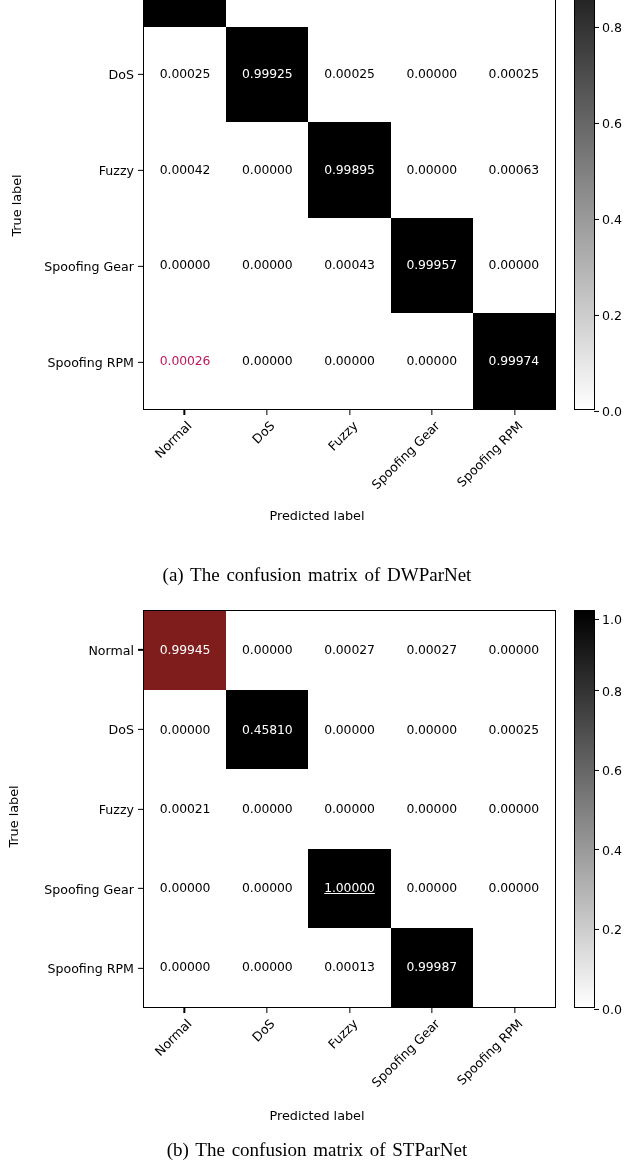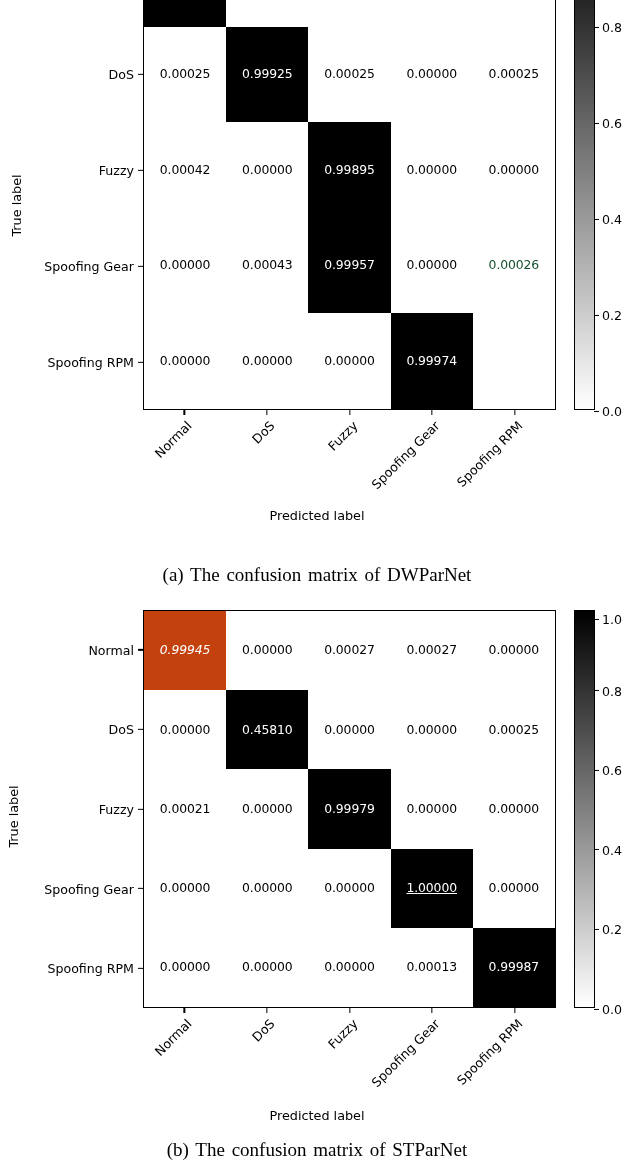--- a/index.html
+++ b/index.html
@@ -172,26 +172,27 @@
         <div class="cell" style="background: rgb(255, 255, 255); color: rgb(0, 0, 0);">0.00027</div>
         <div class="cell" style="background: rgb(255, 255, 255); color: rgb(0, 0, 0);">0.00025</div>
         <div class="cell" style="background: rgb(0, 0, 0); color: rgb(255, 255, 255); text-align: center;">0.99925</div>
         <div class="cell" style="background: rgb(255, 255, 255); color: rgb(0, 0, 0);">0.00025</div>
         <div class="cell" style="background: rgb(255, 255, 255); color: rgb(0, 0, 0);">0.00000</div>
         <div class="cell" style="background: rgb(255, 255, 255); color: rgb(0, 0, 0);">0.00025</div>
         <div class="cell" style="background: rgb(255, 255, 255); color: rgb(0, 0, 0);">0.00042</div>
         <div class="cell" style="background: rgb(255, 255, 255); color: rgb(0, 0, 0);">0.00000</div>
         <div class="cell" style="background: rgb(0, 0, 0); color: rgb(255, 255, 255);">0.99895</div>
         <div class="cell" style="background: rgb(255, 255, 255); color: rgb(0, 0, 0);">0.00000</div>
+        <div class="cell" style="background: rgb(255, 255, 255); color: rgb(0, 0, 0);">0.00063</div>
         <div class="cell" style="background: rgb(255, 255, 255); color: rgb(0, 0, 0);">0.00000</div>
         <div class="cell" style="background: rgb(255, 255, 255); color: rgb(0, 0, 0);">0.00000</div>
         <div class="cell" style="background: rgb(255, 255, 255); color: rgb(0, 0, 0);">0.00043</div>
         <div class="cell" style="background: rgb(0, 0, 0); color: rgb(255, 255, 255);">0.99957</div>
         <div class="cell" style="background: rgb(255, 255, 255); color: rgb(0, 0, 0);">0.00000</div>
-        <div class="cell" style="background: rgb(255, 255, 255); color: #14532d;">0.00026</div>
+        <div class="cell" style="background: rgb(255, 255, 255); color: #be185d;">0.00026</div>
         <div class="cell" style="background: rgb(255, 255, 255); color: rgb(0, 0, 0);">0.00000</div>
         <div class="cell" style="background: rgb(255, 255, 255); color: rgb(0, 0, 0);">0.00000</div>
         <div class="cell" style="background: rgb(255, 255, 255); color: rgb(0, 0, 0);">0.00000</div>
         <div class="cell" style="background: rgb(0, 0, 0); color: rgb(255, 255, 255);">0.99974</div>
       </div>
   </div>
 
   <div id="xticks-a" style="position:absolute; left:143px; top:410px; width:413px; height:90px;">
       <div class="xtick-wrap" style="left: 41.3px;">
         <div class="xtick-mark"></div>
@@ -237,33 +238,32 @@
   <div id="yticks-b" style="position:absolute; left:0px; top:27px; width:143px; height:398px;">
       <div class="ytick" style="top: 39.8px;">Normal</div>
       <div class="ytick" style="top: 119.4px;">DoS</div>
       <div class="ytick" style="top: 199px;">Fuzzy</div>
       <div class="ytick" style="top: 278.6px;">Spoofing Gear</div>
       <div class="ytick" style="top: 358.2px;">Spoofing RPM</div>
     </div>
 
   <div class="axes" style="left:143px; top:27px; width:413px; height:398px;">
     <div class="matrix-grid" id="grid-b">
-        <div class="cell" style="background: #c2410c; color: rgb(255, 255, 255); font-style: italic;">0.99945</div>
+        <div class="cell" style="background: #7f1d1d; color: rgb(255, 255, 255);">0.99945</div>
         <div class="cell" style="background: rgb(255, 255, 255); color: rgb(0, 0, 0);">0.00000</div>
         <div class="cell" style="background: rgb(255, 255, 255); color: rgb(0, 0, 0);">0.00027</div>
         <div class="cell" style="background: rgb(255, 255, 255); color: rgb(0, 0, 0);">0.00027</div>
         <div class="cell" style="background: rgb(255, 255, 255); color: rgb(0, 0, 0);">0.00000</div>
         <div class="cell" style="background: rgb(255, 255, 255); color: rgb(0, 0, 0);">0.00000</div>
         <div class="cell" style="background: rgb(0, 0, 0); color: rgb(255, 255, 255);">0.45810</div>
         <div class="cell" style="background: rgb(255, 255, 255); color: rgb(0, 0, 0);">0.00000</div>
         <div class="cell" style="background: rgb(255, 255, 255); color: rgb(0, 0, 0);">0.00000</div>
         <div class="cell" style="background: rgb(255, 255, 255); color: rgb(0, 0, 0);">0.00025</div>
         <div class="cell" style="background: rgb(255, 255, 255); color: rgb(0, 0, 0);">0.00021</div>
         <div class="cell" style="background: rgb(255, 255, 255); color: rgb(0, 0, 0);">0.00000</div>
-        <div class="cell" style="background: rgb(0, 0, 0); color: rgb(255, 255, 255);">0.99979</div>
         <div class="cell" style="background: rgb(255, 255, 255); color: rgb(0, 0, 0);">0.00000</div>
         <div class="cell" style="background: rgb(255, 255, 255); color: rgb(0, 0, 0);">0.00000</div>
         <div class="cell" style="background: rgb(255, 255, 255); color: rgb(0, 0, 0);">0.00000</div>
         <div class="cell" style="background: rgb(255, 255, 255); color: rgb(0, 0, 0);">0.00000</div>
         <div class="cell" style="background: rgb(255, 255, 255); color: rgb(0, 0, 0);">0.00000</div>
         <div class="cell" style="background: rgb(0, 0, 0); color: rgb(255, 255, 255); text-decoration: underline;">1.00000</div>
         <div class="cell" style="background: rgb(255, 255, 255); color: rgb(0, 0, 0);">0.00000</div>
         <div class="cell" style="background: rgb(255, 255, 255); color: rgb(0, 0, 0);">0.00000</div>
         <div class="cell" style="background: rgb(255, 255, 255); color: rgb(0, 0, 0);">0.00000</div>
         <div class="cell" style="background: rgb(255, 255, 255); color: rgb(0, 0, 0);">0.00000</div>

